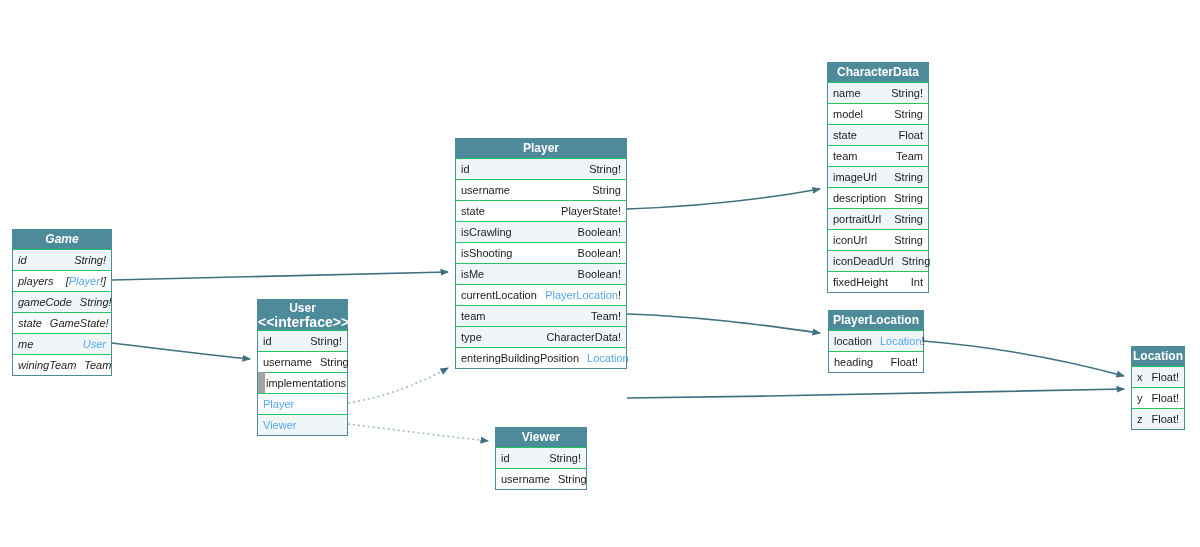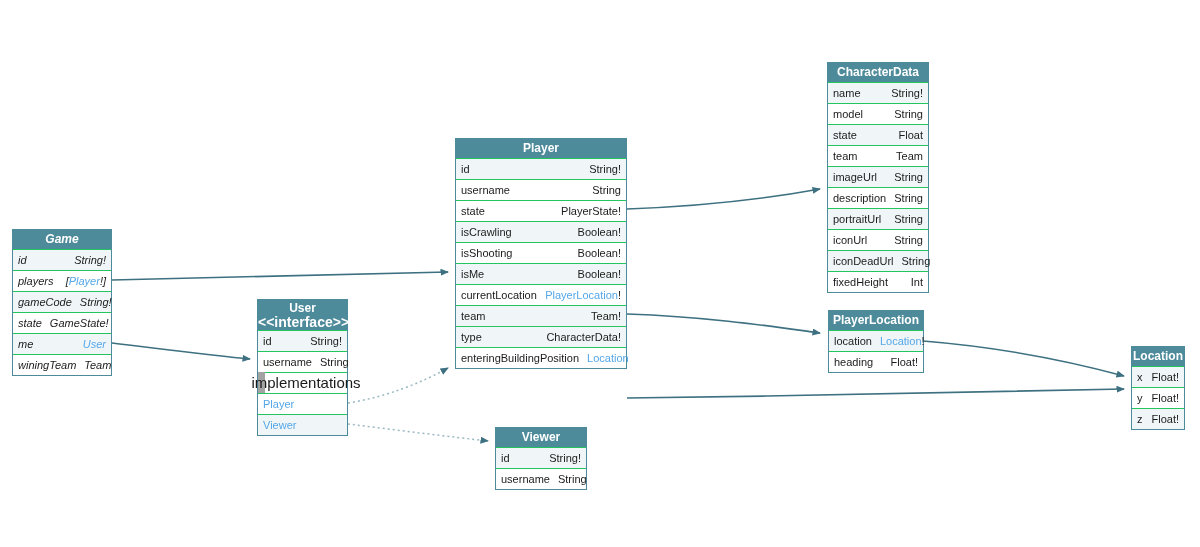--- a/index.html
+++ b/index.html
@@ -46,21 +46,21 @@
     justify-content:space-between;
     border-top:1px solid #22c55e;
     background:#ffffff;
     white-space:nowrap;
     cursor:pointer;
   }
   .row:first-of-type{border-top:none;}
   .row.tint{background:#f0f6f8;}
   .row .field{margin-right:8px;}
   .row .type{text-align:center;}
-  .row.section{justify-content:center;font-size:15px;background:#ffffff;margin-left:7px;}
+  .row.section{justify-content:center;font-size:11px;background:#ffffff;margin-left:7px;}
   .row.linkrow{justify-content:flex-start;}
   .link{color:#55a7e8;}
   a.link{text-decoration:none;cursor:pointer;}
 </style>
 </head>
 <body>
 
 <div id="canvas">
 
   <svg id="edges" viewBox="0 0 1200 547">

